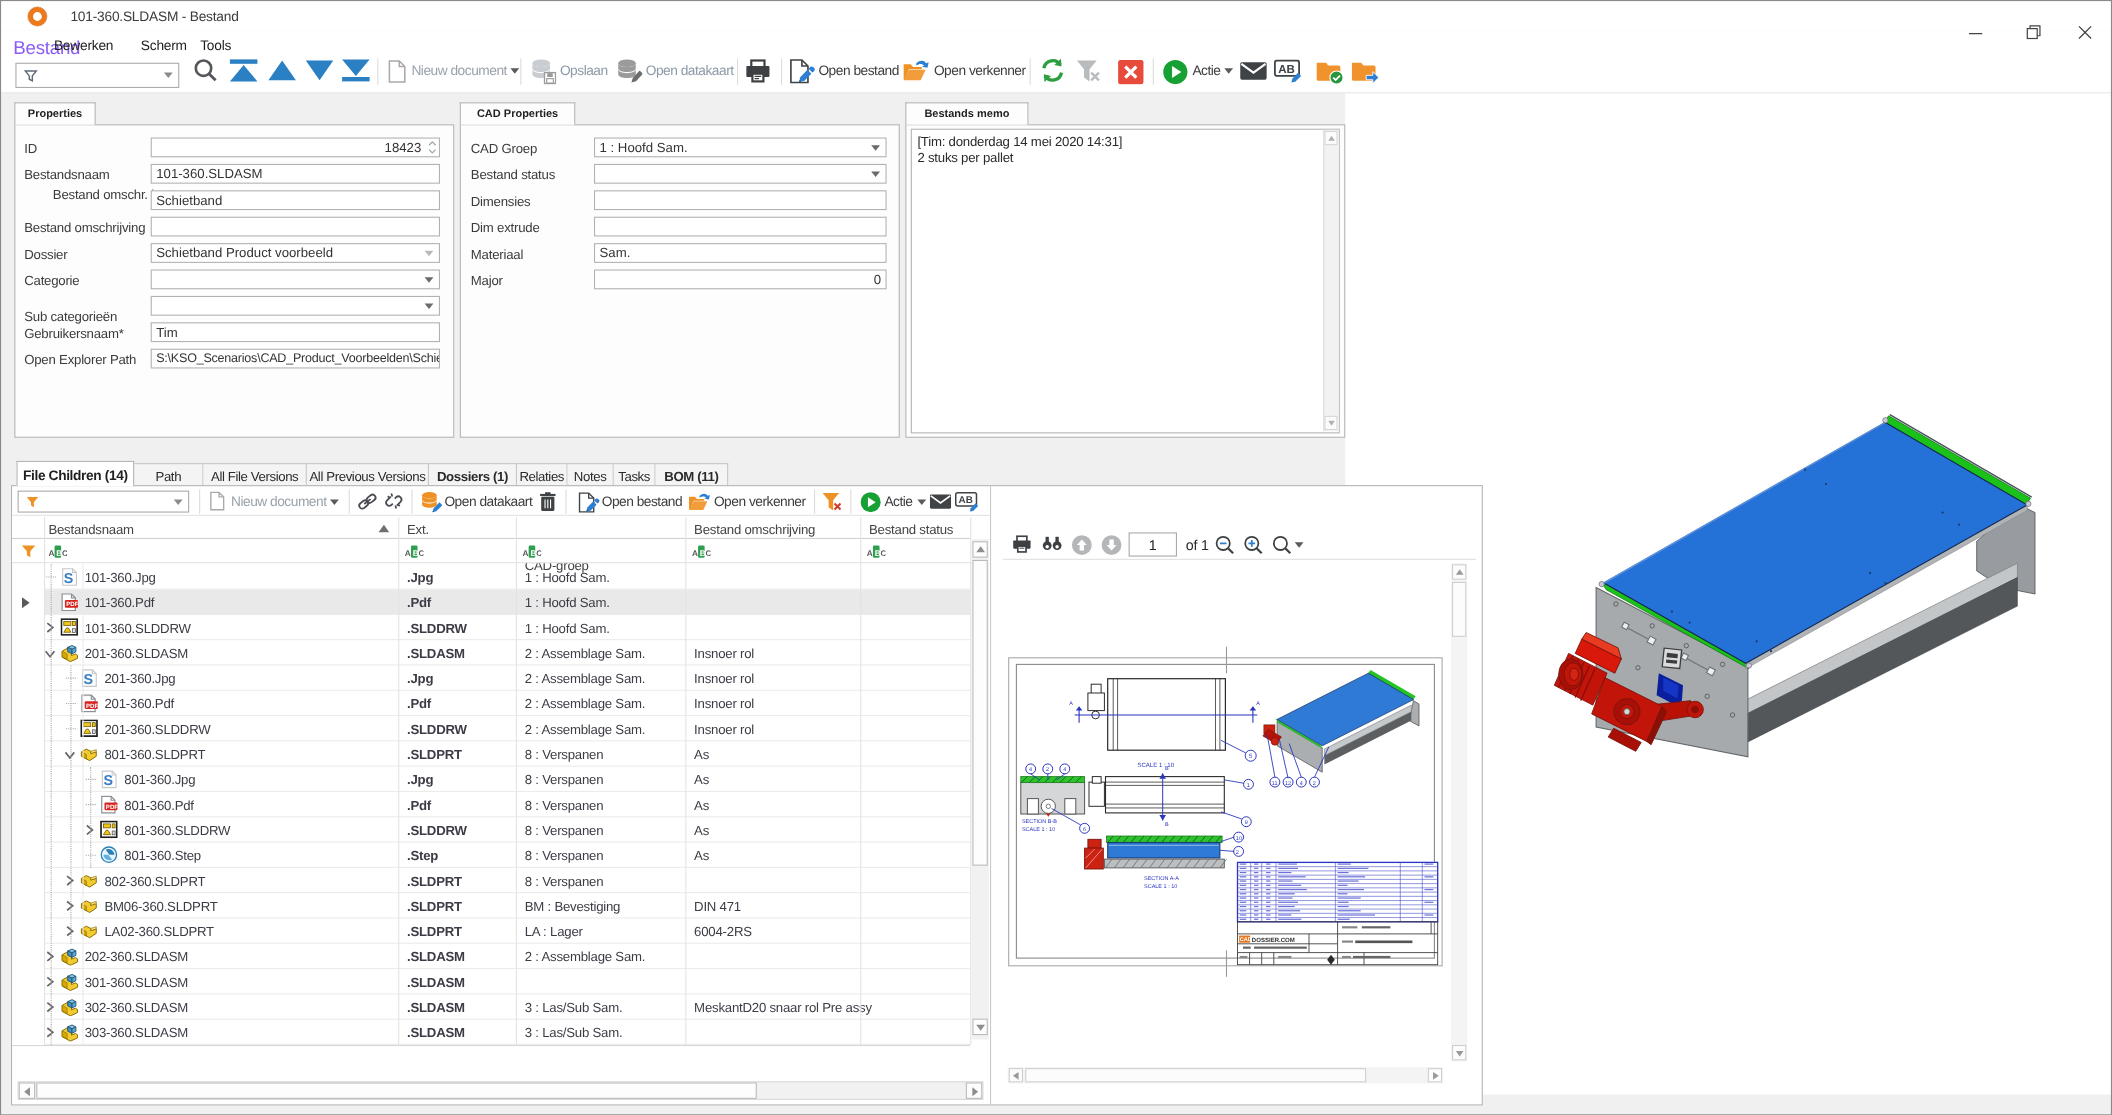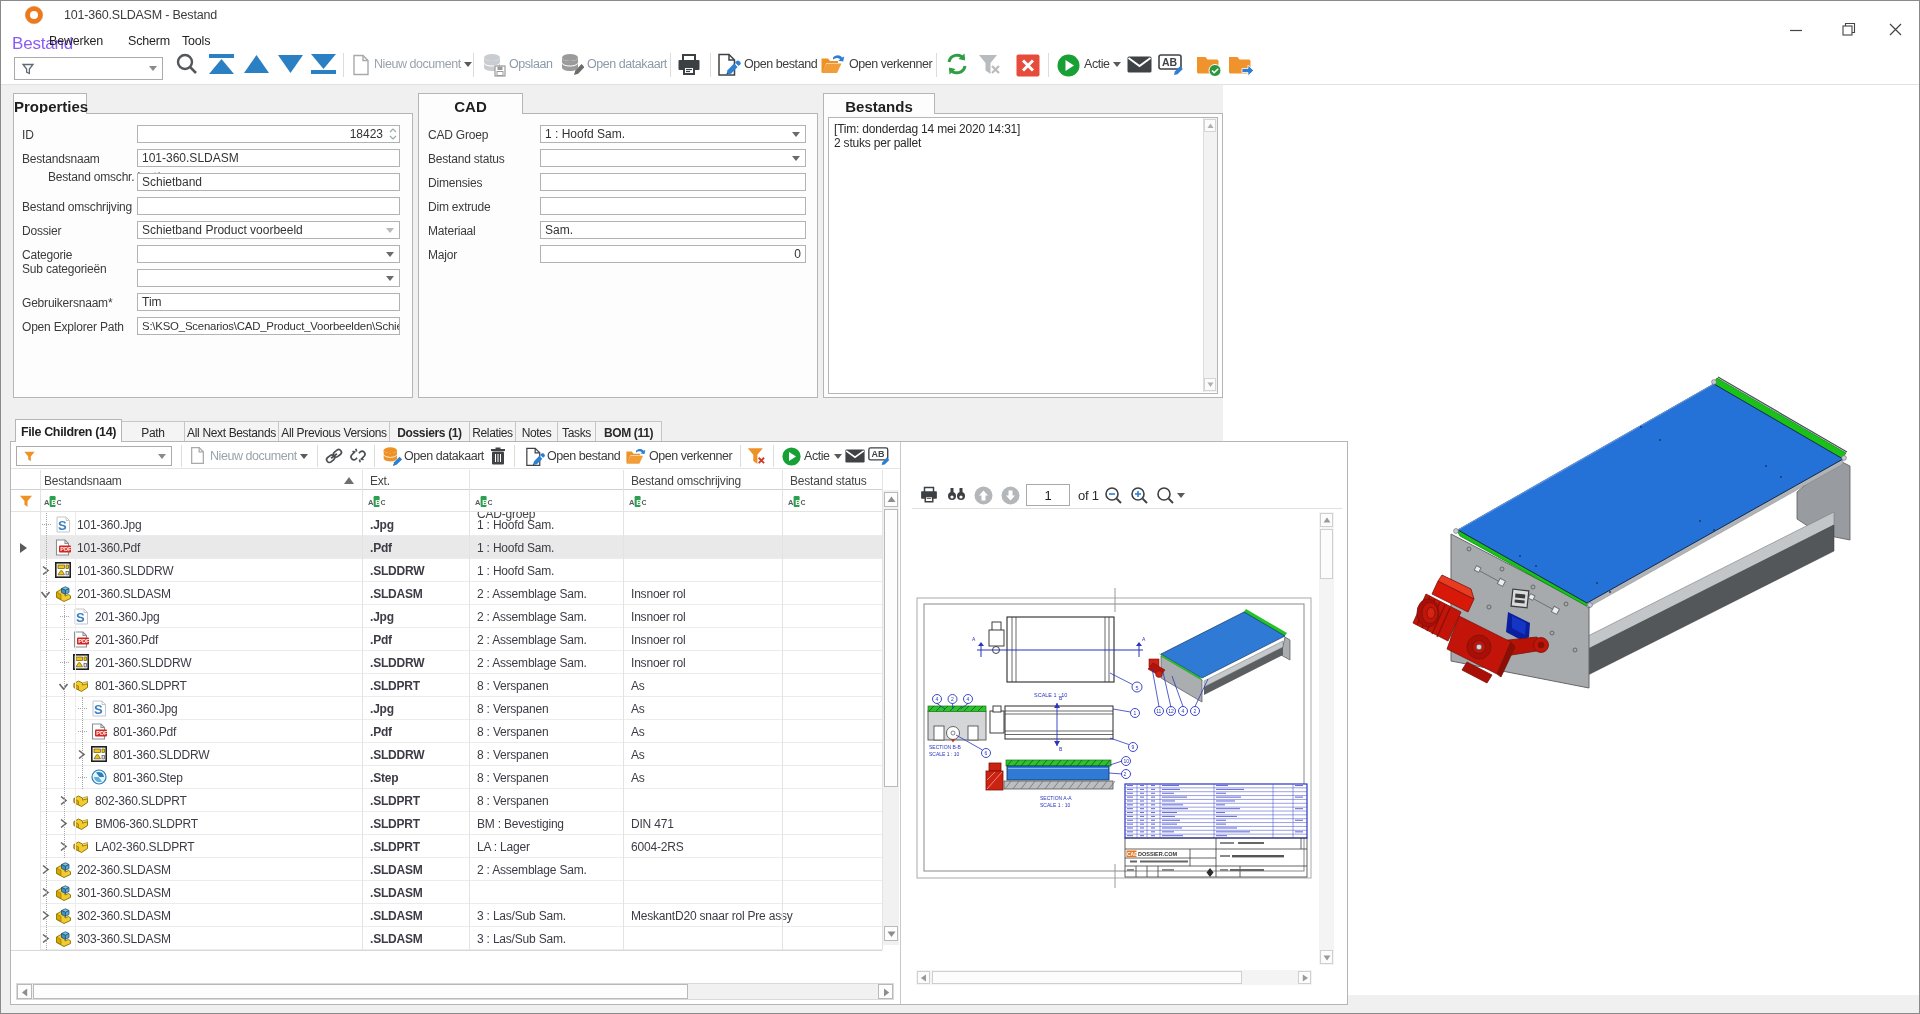--- a/index.html
+++ b/index.html
@@ -4,21 +4,21 @@
 *{margin:0;padding:0;box-sizing:border-box;}
 html,body{width:1920px;height:1014px;overflow:hidden;}
 body{font-family:"Liberation Sans",sans-serif;background:#f0f0f0;position:relative;}
 .abs{position:absolute;}
 .txt{position:absolute;white-space:nowrap;color:#3b3b3b;font-size:12px;line-height:1;letter-spacing:-0.2px;}
 .tb{position:absolute;white-space:nowrap;font-size:12.5px;line-height:1;letter-spacing:-0.45px;}
 .fld{position:absolute;background:#fff;border:1px solid #b2b2b2;font-size:12px;color:#333;
  padding:2px 4px;line-height:13px;white-space:nowrap;overflow:hidden;}
 .panel{position:absolute;background:#fdfdfd;border:1px solid #b5b5b5;}
 .ptab{position:absolute;background:#fdfdfd;border:1px solid #b5b5b5;border-bottom:none;
- font-weight:bold;font-size:15px;color:#1f1f1f;text-align:center;padding-top:4px;}
+ font-weight:bold;font-size:10px;color:#1f1f1f;text-align:center;padding-top:4px;}
 .sep{position:absolute;width:1px;background:#dcdcdc;}
 .caret{position:absolute;width:0;height:0;border-left:4px solid transparent;border-right:4px solid transparent;border-top:5px solid #5a5a5a;}
 </style></head><body>
 
 <div class="abs" style="left:0;top:0;width:1920px;height:1014px;border:1px solid #8a8a8a;pointer-events:none;z-index:99"></div>
 
 <div class="abs" style="left:1px;top:1px;width:1918px;height:27px;background:#ffffff;"></div>
 <svg class="abs" style="left:24px;top:5px" width="20" height="20" viewBox="0 0 20 20">
  <circle cx="10" cy="10" r="6.3" fill="none" stroke="#ec7a1c" stroke-width="4.6"></circle>
  <circle cx="10" cy="10" r="8.7" fill="none" stroke="#d2691e" stroke-width="0.8" opacity="0.6"></circle>
@@ -179,21 +179,21 @@
 <div class="txt" style="left:22px;top:171px;margin-left:26px;">Bestand omschr. kort*</div>
 <div class="fld" style="left:137px;top:173px;width:263px;height:18px;">Schietband</div>
 <div class="txt" style="left:22px;top:201px;">Bestand omschrijving</div>
 <div class="fld" style="left:137px;top:197px;width:263px;height:18px;"></div>
 <div class="txt" style="left:22px;top:225px;">Dossier</div>
 <div class="fld" style="left:137px;top:221px;width:263px;height:18px;">Schietband Product voorbeeld</div>
 <div class="caret" style="left:386px;top:228px;border-top-color:#b9b9b9;"></div>
 <div class="txt" style="left:22px;top:249px;">Categorie</div>
 <div class="fld" style="left:137px;top:245px;width:263px;height:18px;"></div>
 <div class="caret" style="left:386px;top:252px;border-top-color:#6a6a6a;"></div>
-<div class="txt" style="left:22px;top:263px;">Sub categorieën</div>
+<div class="txt" style="left:22px;top:282px;">Sub categorieën</div>
 <div class="fld" style="left:137px;top:269px;width:263px;height:18px;"></div>
 <div class="caret" style="left:386px;top:276px;border-top-color:#6a6a6a;"></div>
 <div class="txt" style="left:22px;top:297px;">Gebruikersnaam*</div>
 <div class="fld" style="left:137px;top:293px;width:263px;height:18px;">Tim</div>
 <div class="txt" style="left:22px;top:321px;">Open Explorer Path</div>
 <div class="fld" style="left:137px;top:317px;width:263px;height:18px;font-size:11.4px;letter-spacing:-0.2px;">S:\KSO_Scenarios\CAD_Product_Voorbeelden\Schietb</div>
 <div class="txt" style="left:428px;top:129px;">CAD Groep</div>
 <div class="fld" style="left:540px;top:125px;width:266px;height:18px;">1 : Hoofd Sam.</div>
 <div class="caret" style="left:792px;top:132px;border-top-color:#6a6a6a;"></div>
 <div class="txt" style="left:428px;top:153px;">Bestand status</div>
@@ -214,21 +214,21 @@
 <div class="abs" style="left:1204px;top:119px;width:12px;height:13px;background:#fbfbfb;border:1px solid #d5d5d5;"></div>
 <svg class="abs" style="left:1207px;top:123px" width="7" height="6">
     <path d="M3.5 0.5 L6.5 5 H0.5 Z" fill="#b0b0b0"></path>
   </svg>
 <div class="abs" style="left:1204px;top:378px;width:12px;height:13px;background:#fbfbfb;border:1px solid #d5d5d5;"></div>
 <svg class="abs" style="left:1207px;top:382px" width="7" height="6">
     <path d="M0.5 0.5 H6.5 L3.5 5 Z" fill="#b0b0b0"></path>
   </svg>
 <div class="abs" style="left:15px;top:419px;width:107px;height:23px;background:#fff;border:1px solid #b5b5b5;border-bottom:none;z-index:3;font-weight:bold;font-size:12.5px;letter-spacing:-0.35px;color:#1f1f1f;text-align:center;padding-top:5px;">File Children (14)</div>
 <div class="abs" style="left:122px;top:421px;width:63px;height:21px;background:#f4f4f4;border:1px solid #c6c6c6;border-bottom:none;border-left:none;font-weight:normal;font-size:12px;letter-spacing:-0.35px;color:#2a2a2a;text-align:center;padding-top:4px;overflow:hidden;">Path Parents</div>
-<div class="abs" style="left:185px;top:421px;width:94px;height:21px;background:#f4f4f4;border:1px solid #c6c6c6;border-bottom:none;border-left:none;font-weight:normal;font-size:12px;letter-spacing:-0.35px;color:#2a2a2a;text-align:center;padding-top:4px;overflow:hidden;">All Next Bestands</div>
+<div class="abs" style="left:185px;top:421px;width:94px;height:21px;background:#f4f4f4;border:1px solid #c6c6c6;border-bottom:none;border-left:none;font-weight:normal;font-size:12px;letter-spacing:-0.35px;color:#2a2a2a;text-align:center;padding-top:4px;overflow:hidden;">All File Versions</div>
 <div class="abs" style="left:279px;top:421px;width:111px;height:21px;background:#f4f4f4;border:1px solid #c6c6c6;border-bottom:none;border-left:none;font-weight:normal;font-size:12px;letter-spacing:-0.35px;color:#2a2a2a;text-align:center;padding-top:4px;overflow:hidden;">All Previous Versions</div>
 <div class="abs" style="left:390px;top:421px;width:80px;height:21px;background:#f4f4f4;border:1px solid #c6c6c6;border-bottom:none;border-left:none;font-weight:bold;font-size:12px;letter-spacing:-0.35px;color:#2a2a2a;text-align:center;padding-top:4px;overflow:hidden;">Dossiers (1)</div>
 <div class="abs" style="left:470px;top:421px;width:46px;height:21px;background:#f4f4f4;border:1px solid #c6c6c6;border-bottom:none;border-left:none;font-weight:normal;font-size:12px;letter-spacing:-0.35px;color:#2a2a2a;text-align:center;padding-top:4px;overflow:hidden;">Relaties</div>
 <div class="abs" style="left:516px;top:421px;width:42px;height:21px;background:#f4f4f4;border:1px solid #c6c6c6;border-bottom:none;border-left:none;font-weight:normal;font-size:12px;letter-spacing:-0.35px;color:#2a2a2a;text-align:center;padding-top:4px;overflow:hidden;">Notes</div>
 <div class="abs" style="left:558px;top:421px;width:38px;height:21px;background:#f4f4f4;border:1px solid #c6c6c6;border-bottom:none;border-left:none;font-weight:normal;font-size:12px;letter-spacing:-0.35px;color:#2a2a2a;text-align:center;padding-top:4px;overflow:hidden;">Tasks</div>
 <div class="abs" style="left:596px;top:421px;width:66px;height:21px;background:#f4f4f4;border:1px solid #c6c6c6;border-bottom:none;border-left:none;font-weight:bold;font-size:12px;letter-spacing:-0.35px;color:#2a2a2a;text-align:center;padding-top:4px;overflow:hidden;">BOM (11)</div>
 <div class="abs" style="left:10px;top:441px;width:1338px;height:564px;background:#fff;border:1px solid #b5b5b5;"></div>
 <div class="abs" style="left:16px;top:446px;width:156px;height:20px;background:#fff;border:1px solid #ababab;"></div>
 <svg class="abs" style="left:22px;top:449px" width="15" height="15" viewBox="0 0 16 16">
  <path d="M2.5 3 H13.5 L9.4 8 V13 L6.6 11.2 V8 Z" fill="#ef9226"></path>

